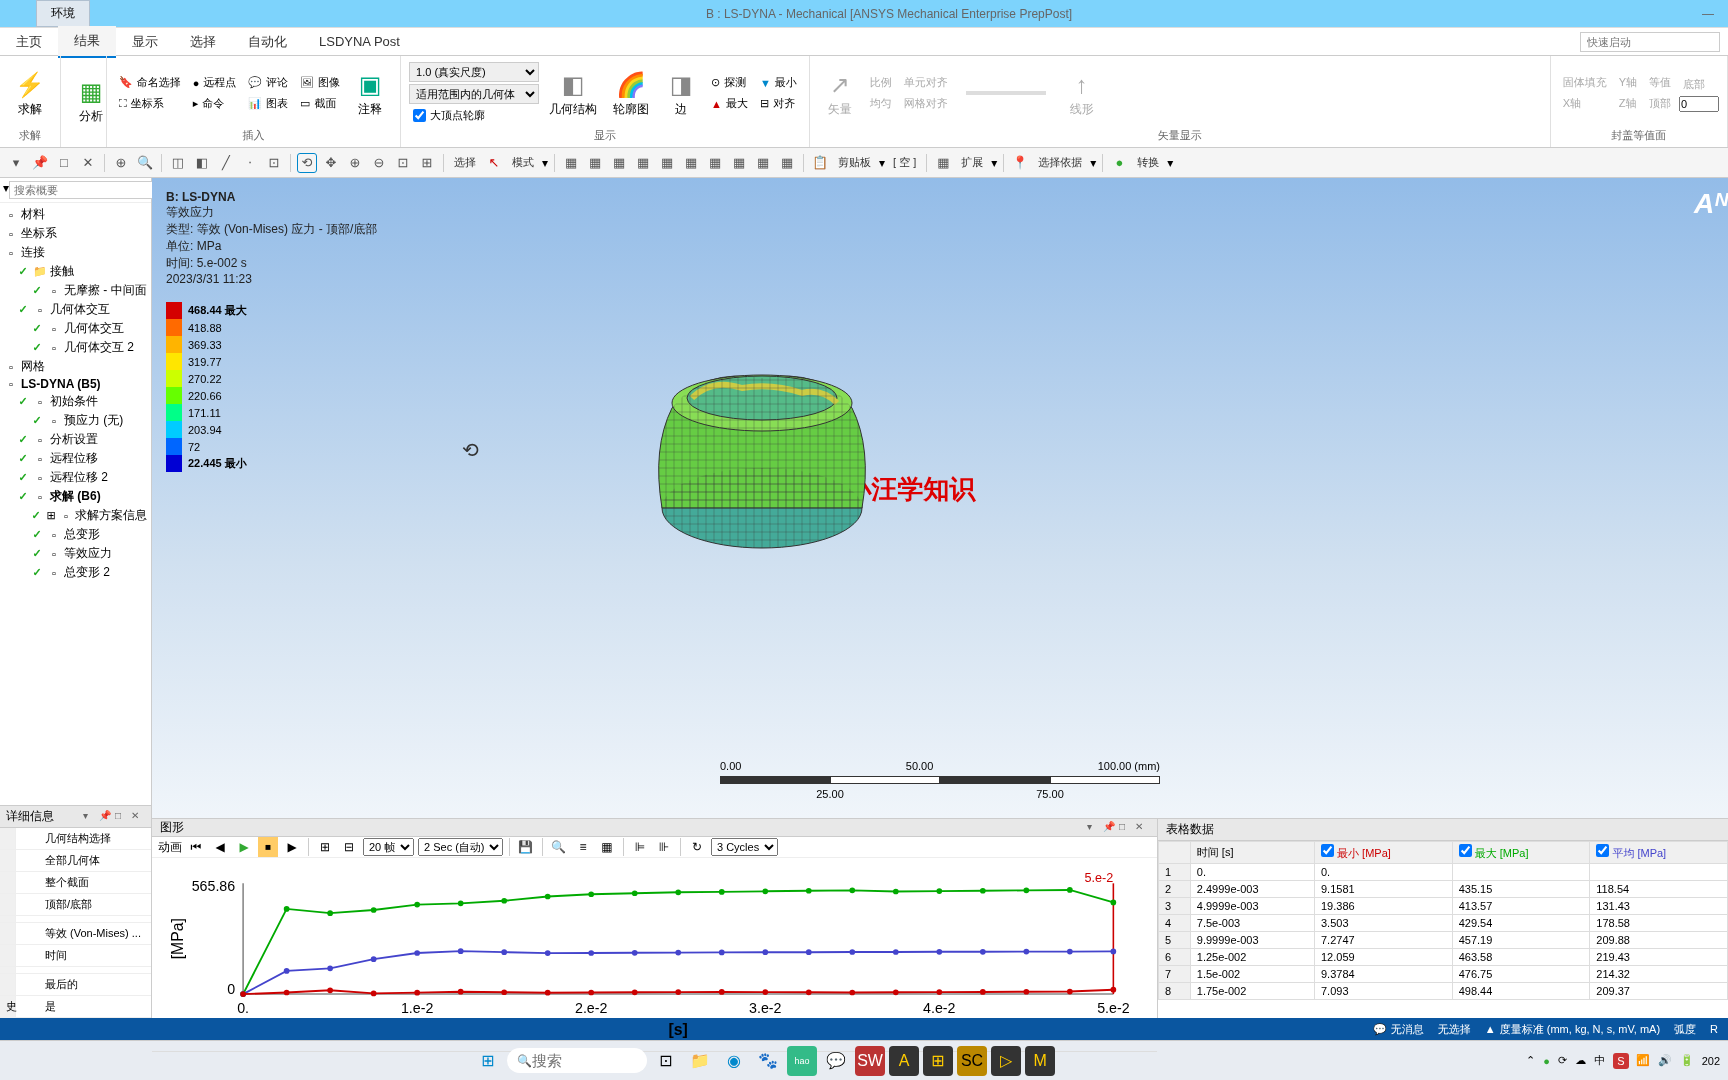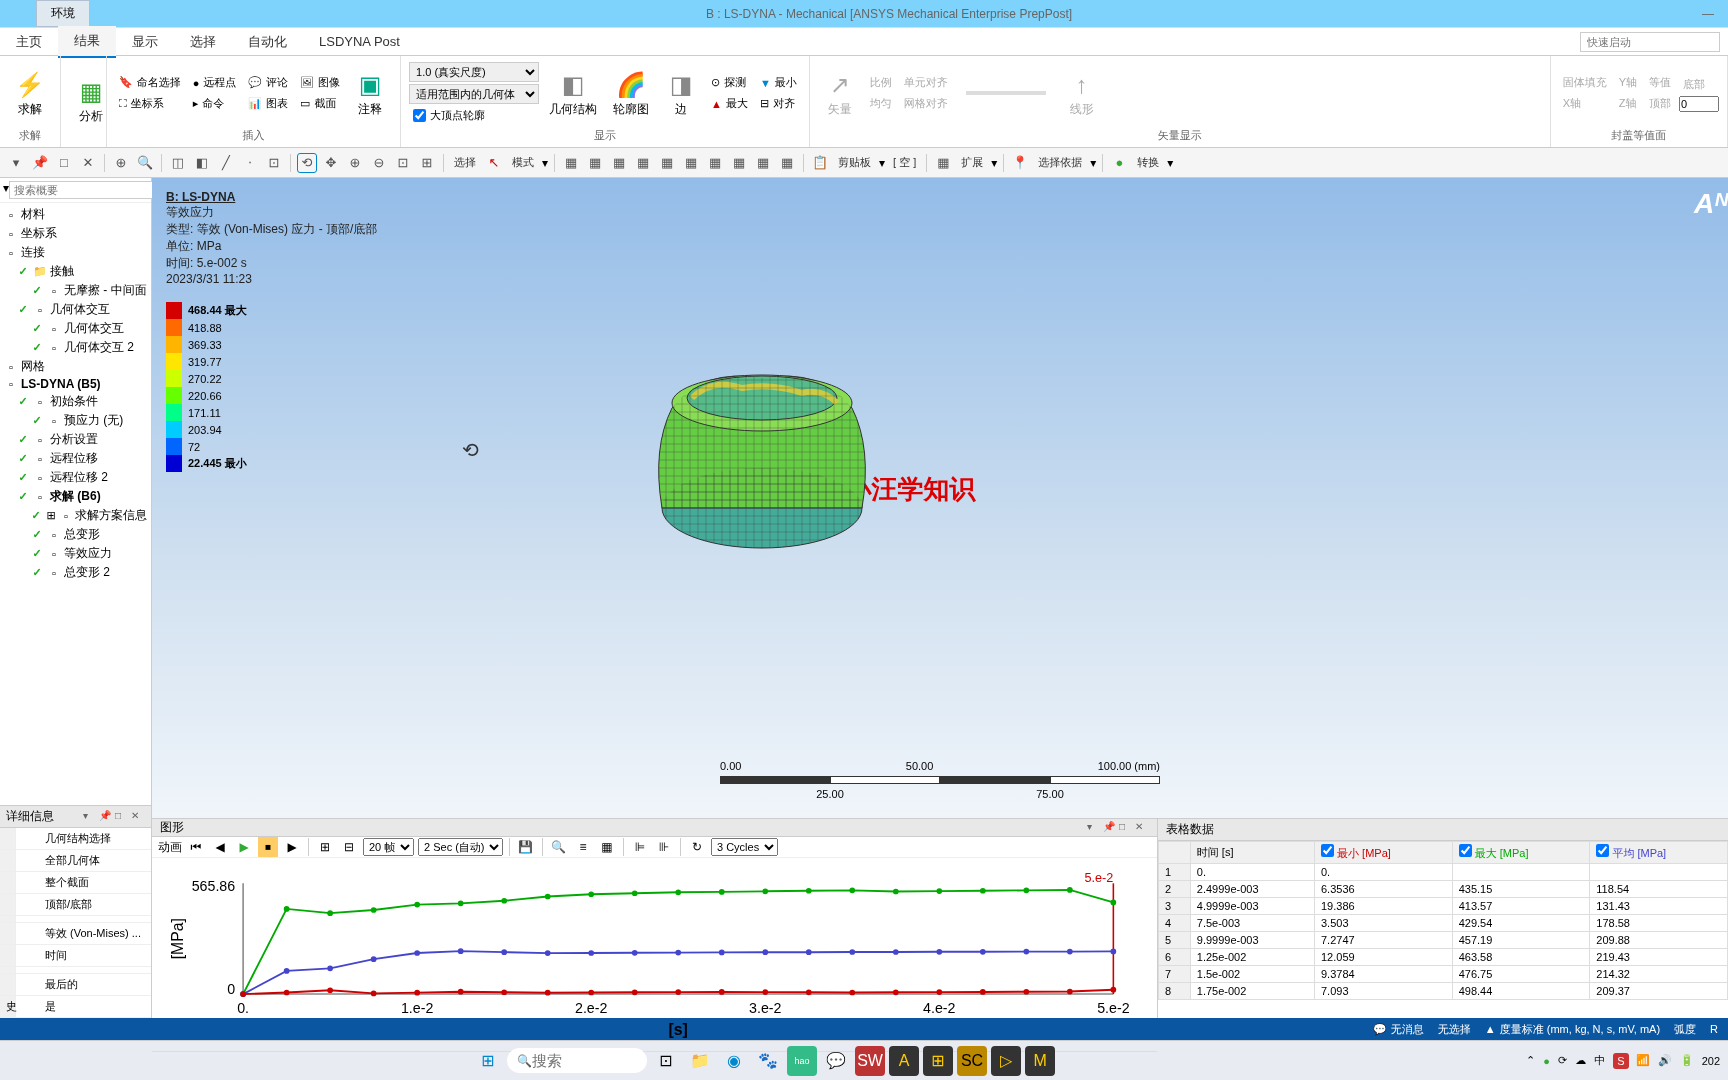--- a/index.html
+++ b/index.html
@@ -57,21 +57,21 @@
 .details-body { background: #fff; }
 .details-row { display: flex; border-bottom: 1px solid #eee; font-size: 11px; gap: 23px; }
 .details-row > div { padding: 3px 6px; }
 .details-row .dk { width: 16px; background: #f0f0f0; border-right: 1px solid #eee; }
 .details-row .dv { flex: 1; }
 
 
 .viewport-area { flex: 1; display: flex; flex-direction: column; }
 .viewport { flex: 1; background: linear-gradient(to bottom, #93bce8 0%, #d0e0f0 60%, #f0f5fa 100%); position: relative; overflow: hidden; }
 .vp-info { position: absolute; top: 12px; left: 14px; font-size: 12px; color: #222; }
-.vp-info .vp-title { font-weight: bold; text-decoration: underline; }
+.vp-info .vp-title { font-weight: bold; }
 .vp-legend { position: absolute; top: 124px; left: 14px; }
 .vp-legend-row { display: flex; align-items: center; height: 17px; font-size: 11px; }
 .vp-legend-color { width: 16px; height: 17px; }
 .vp-legend-label { padding-left: 6px; }
 .vp-logo { position: absolute; top: 10px; right: 0; font-size: 28px; font-weight: bold; color: #fff; font-style: italic; }
 .vp-watermark { position: absolute; top: 46%; left: 44%; font-size: 26px; color: #d00; font-weight: bold; }
 .vp-model { position: absolute; top: 170px; left: 490px; width: 240px; height: 210px; }
 .vp-scale { position: absolute; bottom: 18px; left: 50%; transform: translateX(-50%); text-align: center; font-size: 11px; }
 .vp-scale-bar { width: 440px; height: 8px; display: flex; margin: 4px 0; }
 .vp-scale-bar div { flex: 1; border: 1px solid #333; }
@@ -756,21 +756,21 @@
                 <tr>
                   <td style="background:#f0f0f0">1</td>
                   <td>0.</td>
                   <td>0.</td>
                   <td></td>
                   <td></td>
                 </tr>
                 <tr>
                   <td style="background:#f0f0f0">2</td>
                   <td>2.4999e-003</td>
-                  <td>6.3536</td>
+                  <td>9.1581</td>
                   <td>435.15</td>
                   <td>118.54</td>
                 </tr>
                 <tr>
                   <td style="background:#f0f0f0">3</td>
                   <td>4.9999e-003</td>
                   <td>19.386</td>
                   <td>413.57</td>
                   <td>131.43</td>
                 </tr>

